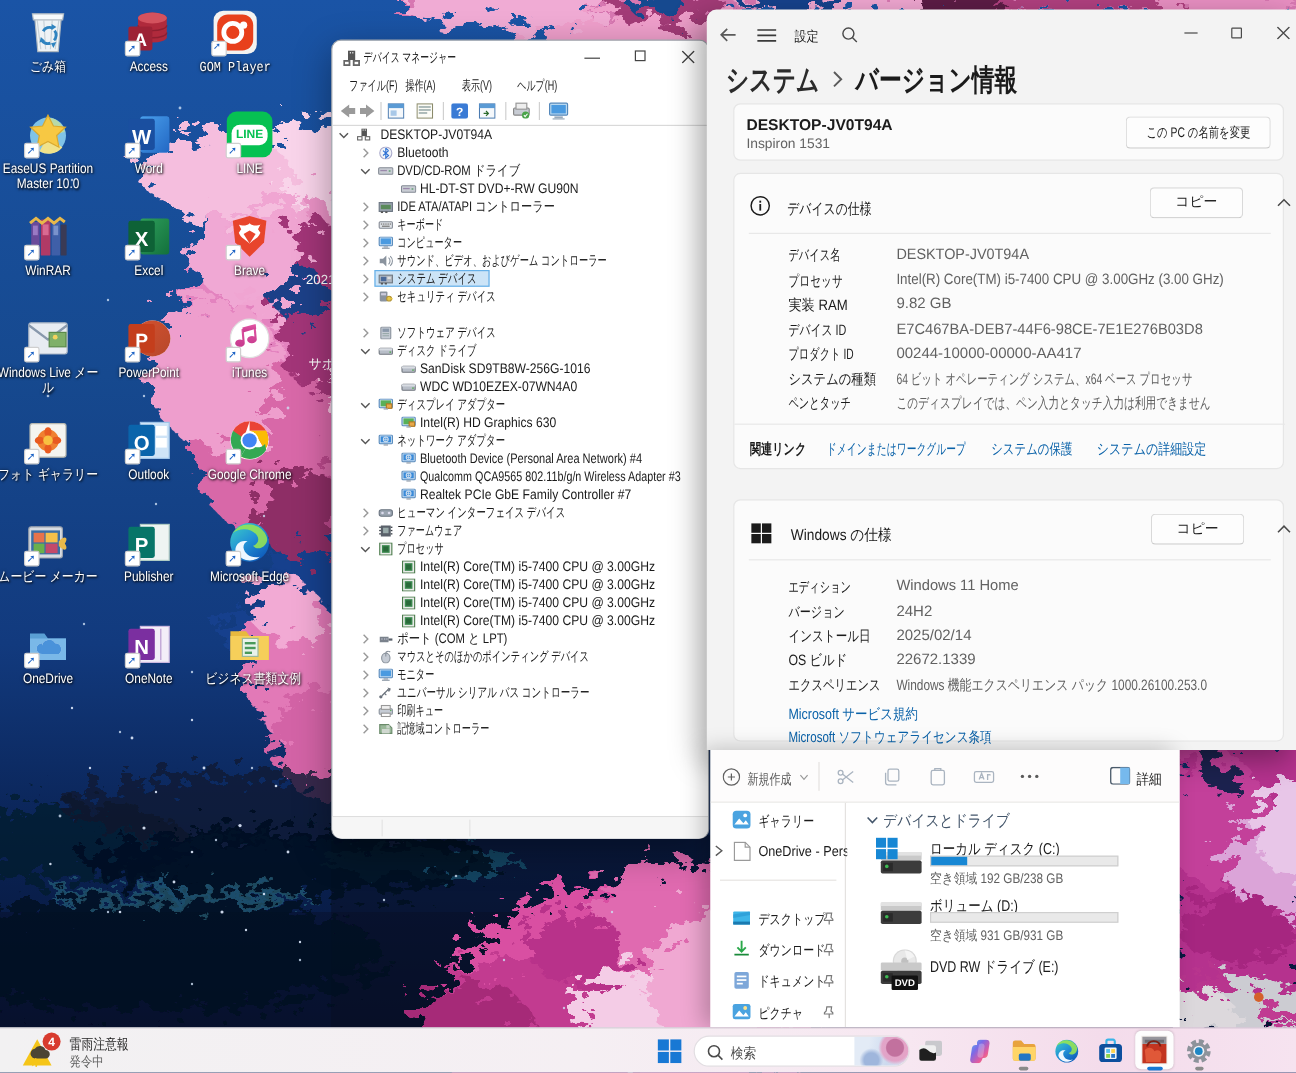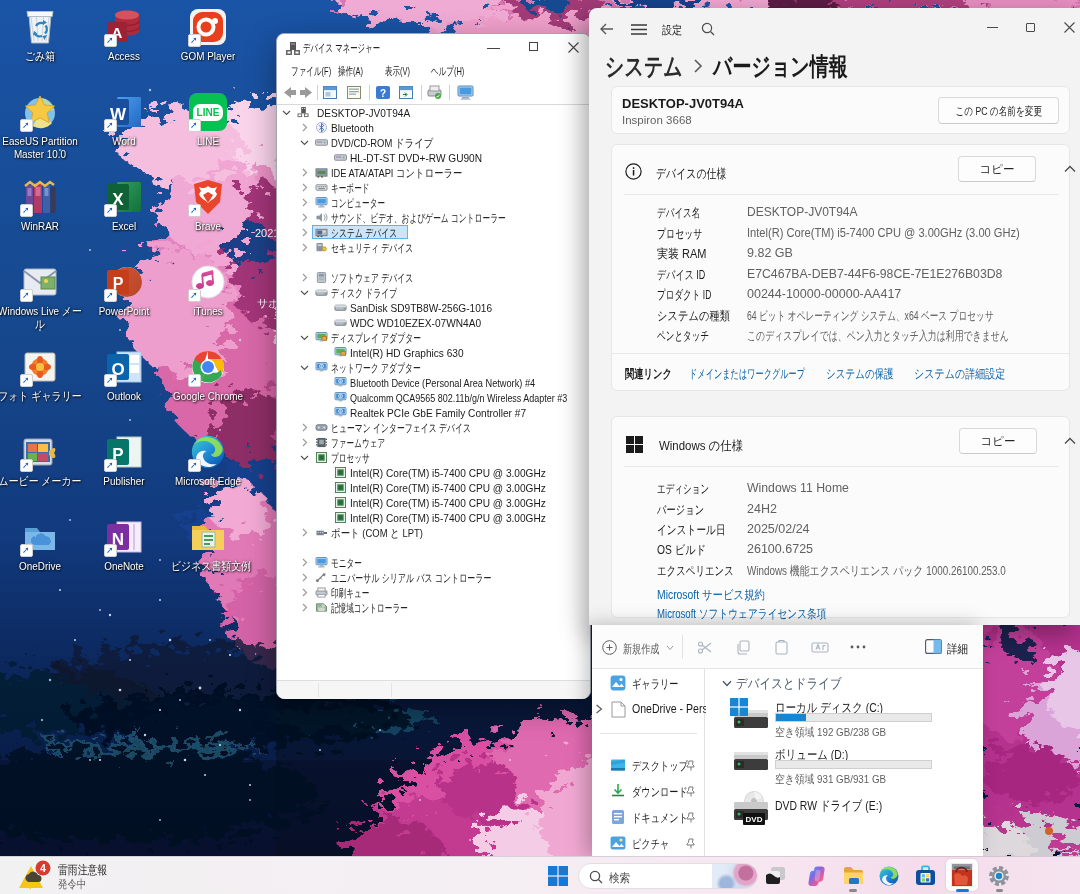--- a/index.html
+++ b/index.html
@@ -189,21 +189,21 @@
    <div class="dico"><svg width="38" height="38" viewBox="0 0 38 38">
      <path d="M10 7 a12 4.5 0 0 1 24 0 v16 a12 4.5 0 0 1 -24 0 z" fill="#b02a3c"></path>
      <ellipse cx="22" cy="7" rx="12" ry="4.5" fill="#d4525e"></ellipse>
      <path d="M10 13 a12 4.5 0 0 0 24 0" fill="none" stroke="#8e1f30" stroke-width="1.2"></path>
      <path d="M10 19 a12 4.5 0 0 0 24 0" fill="none" stroke="#8e1f30" stroke-width="1.2"></path>
      <rect x="2" y="14" width="20" height="20" rx="2" fill="#9d2235"></rect>
      <text x="12" y="30" font-size="15" font-weight="bold" fill="#fff" text-anchor="middle" font-family="Liberation Sans">A</text>
    </svg><span class="sc"></span></div>
    <div class="dlbl">Access</div>
  </div>
- <div class="dcell" style="left:158px;top:8px;">
+ <div class="dcell" style="left:146px;top:8px;font-family:Liberation Mono, monospace;">
    <div class="dico"><svg width="38" height="38" viewBox="0 0 38 38">
      <rect x="1" y="1" width="36" height="36" rx="8" fill="#f4f2f0"></rect>
      <rect x="4" y="4" width="30" height="30" rx="9" fill="#e8401c"></rect>
      <circle cx="17" cy="19" r="7.5" fill="none" stroke="#fff" stroke-width="4"></circle>
      <circle cx="26" cy="13" r="3" fill="#fff"></circle>
    </svg><span class="sc"></span></div>
    <div class="dlbl">GOM Player</div>
  </div>
 
  <div class="dcell" style="left:-10px;top:93px;">
@@ -801,20 +801,31 @@
   <div class="trow" style="left:0;top:420px;width:100%">
         <svg class="chev" style="left:23px;top:3px" width="9" height="9" viewBox="0 0 9 9">
           <path d="M3 1 L6.5 4.5 L3 8" stroke="#9a9a9a" fill="none" stroke-width="1.2"></path>
         </svg>
         <svg class="tico" style="left:38px" width="13" height="12" viewBox="0 0 13 12">
           <path d="M1 4 h8 v5 h-8 z" fill="#7a828c"></path>
           <path d="M2.5 5.5 h1 v1 h-1 z M5 5.5 h1 v1 h-1 z M7 5.5 h1 v1 h-1 z" fill="#dde"></path>
           <rect x="9" y="5.5" width="3.5" height="2" fill="#5a626c"></rect>
         </svg>
         <span style="position:absolute;left:54px;top:0.5px;transform:scaleX(0.82);transform-origin:0 0;white-space:nowrap;">ポート (COM と LPT)</span>
+      </div>
+  <div class="trow" style="left:0;top:435px;width:100%">
+        <svg class="chev" style="left:23px;top:3px" width="9" height="9" viewBox="0 0 9 9">
+          <path d="M3 1 L6.5 4.5 L3 8" stroke="#9a9a9a" fill="none" stroke-width="1.2"></path>
+        </svg>
+        <svg class="tico" style="left:38px" width="13" height="12" viewBox="0 0 13 12">
+          <ellipse cx="6.5" cy="7" rx="3.8" ry="4.5" fill="#c5cbd4" stroke="#8a929c"></ellipse>
+          <path d="M6.5 2.5 v3" stroke="#8a929c"></path>
+          <path d="M6.5 2.5 c0-2 3-2 4-1" stroke="#8a929c" fill="none"></path>
+        </svg>
+        <span style="position:absolute;left:54px;top:0.5px;transform:scaleX(0.67);transform-origin:0 0;white-space:nowrap;">マウスとそのほかのポインティング デバイス</span>
       </div>
   <div class="trow" style="left:0;top:450px;width:100%">
         <svg class="chev" style="left:23px;top:3px" width="9" height="9" viewBox="0 0 9 9">
           <path d="M3 1 L6.5 4.5 L3 8" stroke="#9a9a9a" fill="none" stroke-width="1.2"></path>
         </svg>
         <svg class="tico" style="left:38px" width="13" height="12" viewBox="0 0 13 12">
           <rect x="0.5" y="0.5" width="12" height="8" rx="1" fill="#cfe2f4" stroke="#5588bb"></rect>
           <rect x="1.8" y="1.8" width="9.4" height="5.4" fill="#4a9ae0"></rect>
           <rect x="4.5" y="9" width="4" height="1.2" fill="#9aa4b0"></rect>
           <rect x="3" y="10.2" width="7" height="1.2" fill="#9aa4b0"></rect>
@@ -896,21 +907,21 @@
     </svg>
 
   <div class="abs j78" style="left:16px;top:42px;font-size:25px;font-weight:700;color:#2b2b2b;">システム</div>
   <svg class="abs" style="left:104px;top:51px" width="10" height="14" viewBox="0 0 10 14">
       <path d="M2 1 L8 7 L2 13" stroke="#5a5a5a" stroke-width="1.6" fill="none"></path>
     </svg>
   <div class="abs j78" style="left:124px;top:42px;font-size:25px;font-weight:700;color:#1b1b1b;">バージョン情報</div>
 
   <div class="card" style="top:78px;height:48px;">
     <div class="abs" style="left:10px;top:9px;font-size:13px;font-weight:700;color:#1b1b1b;">DESKTOP-JV0T94A</div>
-    <div class="abs" style="left:10px;top:27px;font-size:11.5px;color:#636363;">Inspiron 3668</div>
+    <div class="abs" style="left:10px;top:27px;font-size:11.5px;color:#636363;">Inspiron 1531</div>
     <div class="sbtn" style="left:326px;top:10px;width:121px;height:27px;line-height:26px;"><span style="display:inline-block;transform:scaleX(0.75);transform-origin:50% 50%;white-space:nowrap;">この PC の名前を変更</span></div>
   </div>
 
   <div class="card" style="top:136px;height:247px;">
     <svg class="abs" style="left:13px;top:18px" width="17" height="17" viewBox="0 0 17 17">
         <circle cx="8.5" cy="8.5" r="7.6" stroke="#1b1b1b" fill="none" stroke-width="1.2"></circle>
         <rect x="7.8" y="7" width="1.5" height="5.5" fill="#1b1b1b"></rect>
         <rect x="7.8" y="4.2" width="1.5" height="1.7" fill="#1b1b1b"></rect>
       </svg>
     <span class="abs j78" style="left:44px;top:20px;font-size:13px;color:#1b1b1b;">デバイスの仕様</span>
@@ -951,23 +962,23 @@
     <div class="sbtn" style="left:347px;top:11px;width:78px;height:26px;line-height:25px;">コピー</div>
     <svg class="abs" style="left:452px;top:20px" width="12" height="8" viewBox="0 0 12 8">
         <path d="M1 6.5 L6 1.5 L11 6.5" stroke="#4a4a4a" stroke-width="1.3" fill="none"></path>
       </svg>
     <div class="abs" style="left:12px;top:49px;width:435px;border-top:1px solid #e8e8e8;"></div>
     <div class="srow slab" style="left:45px;top:64px;transform:scaleX(0.68);transform-origin:0 0;">エディション</div>
       <div class="srow sval" style="left:135px;top:64px;transform:scaleX(0.98);transform-origin:0 0;">Windows 11 Home</div>
     <div class="srow slab" style="left:45px;top:85px;transform:scaleX(0.74);transform-origin:0 0;">バージョン</div>
       <div class="srow sval" style="left:135px;top:85px;transform:scaleX(1.0);transform-origin:0 0;">24H2</div>
     <div class="srow slab" style="left:45px;top:105px;transform:scaleX(0.77);transform-origin:0 0;">インストール日</div>
-      <div class="srow sval" style="left:135px;top:105px;transform:scaleX(1.0);transform-origin:0 0;">2025/02/24</div>
+      <div class="srow sval" style="left:135px;top:105px;transform:scaleX(1.0);transform-origin:0 0;">2025/02/14</div>
     <div class="srow slab" style="left:45px;top:125px;transform:scaleX(0.82);transform-origin:0 0;">OS ビルド</div>
-      <div class="srow sval" style="left:135px;top:125px;transform:scaleX(1.0);transform-origin:0 0;">26100.6725</div>
+      <div class="srow sval" style="left:135px;top:125px;transform:scaleX(1.0);transform-origin:0 0;">22672.1339</div>
     <div class="srow slab" style="left:45px;top:146px;transform:scaleX(0.75);transform-origin:0 0;">エクスペリエンス</div>
       <div class="srow sval" style="left:135px;top:146px;transform:scaleX(0.79);transform-origin:0 0;">Windows 機能エクスペリエンス パック 1000.26100.253.0</div>
     <div class="srow slink" style="left:45px;top:170px;transform:scaleX(0.83);transform-origin:0 0;">Microsoft サービス規約</div>
     <div class="srow slink" style="left:45px;top:189px;transform:scaleX(0.77);transform-origin:0 0;">Microsoft ソフトウェアライセンス条項</div>
   </div>
 </div>
 
 <style>
  .exico { position:absolute; }
  .sbitem { position:absolute; left:0; width:113px; height:24px; font-size:12px; color:#1b1b1b; }

